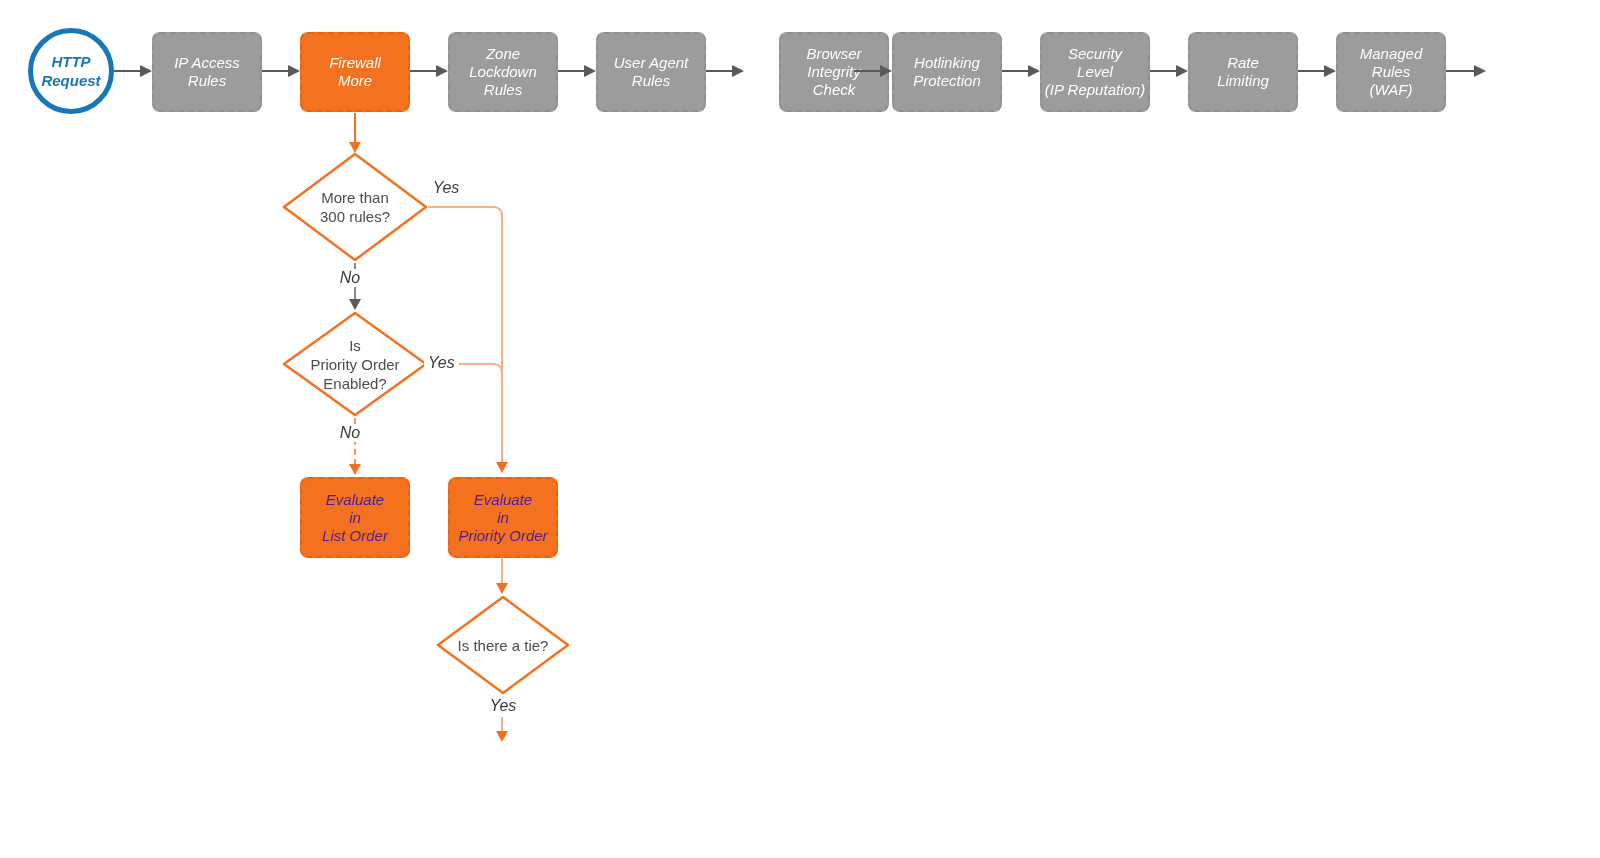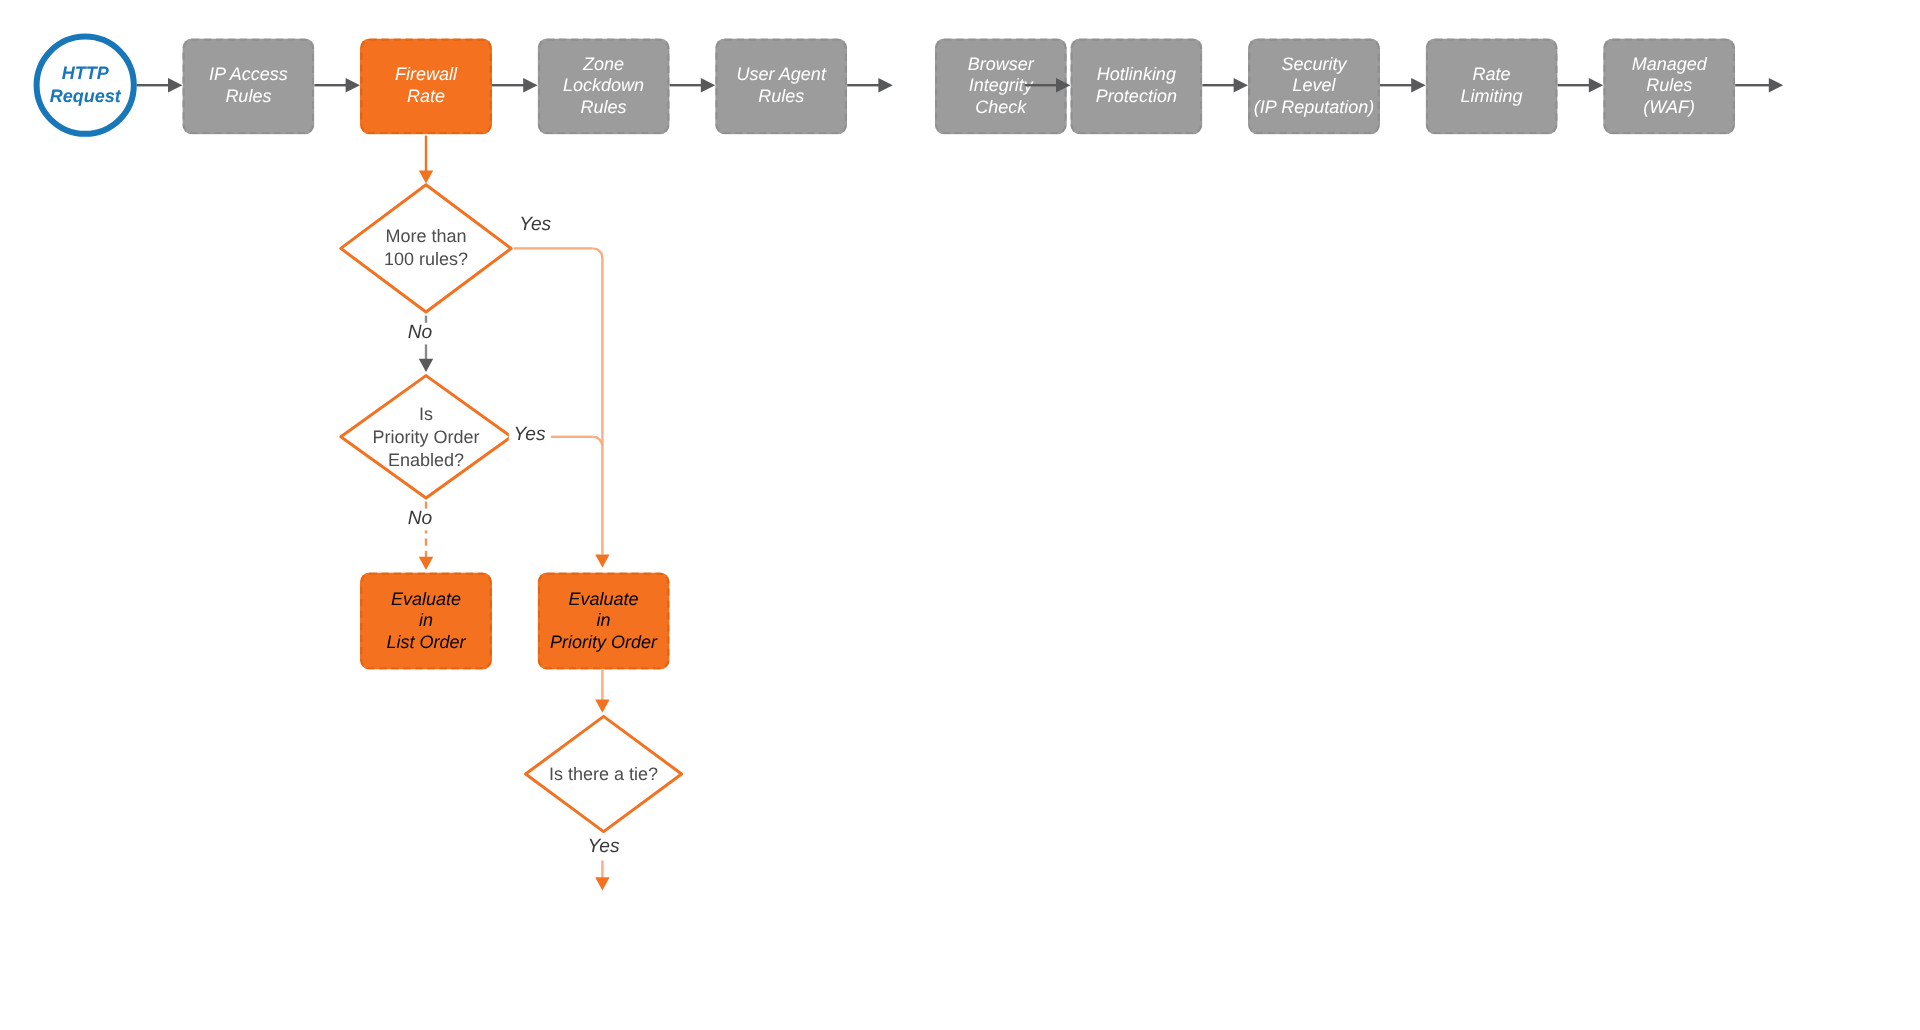--- a/index.html
+++ b/index.html
@@ -27,21 +27,21 @@
 
   
   .pnode{position:absolute;width:110px;height:80px;top:32px;border-radius:8px;
          display:flex;align-items:center;justify-content:center;text-align:center;
          color:#fff;font-style:italic;font-size:15px;line-height:18px;white-space:pre-line;}
   .pnode.gray{background:var(--gray);border:2px dashed #909090;}
   .pnode.orange{background:var(--orange);border:2px dashed #e4650f;}
 
   .abox{position:absolute;width:110px;height:81px;border-radius:8px;background:var(--orange);
         border:2px dashed #e4650f;display:flex;align-items:center;justify-content:center;
-        text-align:center;color:#000000;font-style:italic;font-size:15px;line-height:18px;white-space:pre-line;}
+        text-align:center;color:#4c1d95;font-style:italic;font-size:15px;line-height:18px;white-space:pre-line;}
 
   
   .hl{position:absolute;height:2px;background:var(--dark);}
   .arr-r{position:absolute;width:0;height:0;border-top:6px solid transparent;
          border-bottom:6px solid transparent;border-left:12px solid var(--dark);}
   .vl-o{position:absolute;width:2px;background:var(--orange);}
   .vl-lo{position:absolute;width:2px;background:var(--orange-light);}
   .vl-g{position:absolute;width:2px;background:var(--edge-gray);}
   .vl-dash{position:absolute;width:0;border-left:2px dashed #F69259;}
   .hl-lo{position:absolute;height:2px;background:var(--orange-light);}
@@ -66,21 +66,21 @@
 <body>
 
 <div class="canvas">
 
   <div class="term start">HTTP
 Request</div>
 
   <div class="pnode gray" style="left:152px">IP Access
 Rules</div>
   <div class="pnode orange" style="left:300px">Firewall
-Rate</div>
+More</div>
   <div class="pnode gray" style="left:448px">Zone
 Lockdown
 Rules</div>
   <div class="pnode gray" style="left:596px">User Agent
 Rules</div>
   <div class="pnode gray" style="left:779px">Browser
 Integrity
 Check</div>
   <div class="pnode gray" style="left:892px">Hotlinking
 Protection</div>
@@ -116,21 +116,21 @@
   <div class="arr-r" style="left:1474px;top:65px"></div>
 
   <div class="vl-o" style="left:354px;top:113px;height:30px"></div>
   <div class="arr-d-o" style="left:349px;top:142px"></div>
 
   <div class="dia" style="left:282px;top:152px;width:146px;height:110px">
     <svg width="146" height="110" viewBox="0 0 146 110">
       <polygon points="73,2 144,55 73,108 2,55" fill="#ffffff" stroke="#F4711F" stroke-width="2.5" stroke-linejoin="round"></polygon>
     </svg>
     <div class="dlabel">More than
-100 rules?</div>
+300 rules?</div>
   </div>
 
   <div class="elabel" style="left:424px;top:179px;width:44px">Yes</div>
   <div class="hl-lo" style="left:428px;top:206px;width:66px"></div>
   <div class="corner" style="left:494px;top:206px"></div>
   <div class="vl-lo" style="left:501px;top:214px;height:248px"></div>
   <div class="arr-d-o" style="left:496px;top:462px"></div>
 
   <div class="vl-g" style="left:354px;top:263px;height:38px"></div>
   <div class="elabel bgw" style="left:334px;top:269px;width:32px">No</div>

